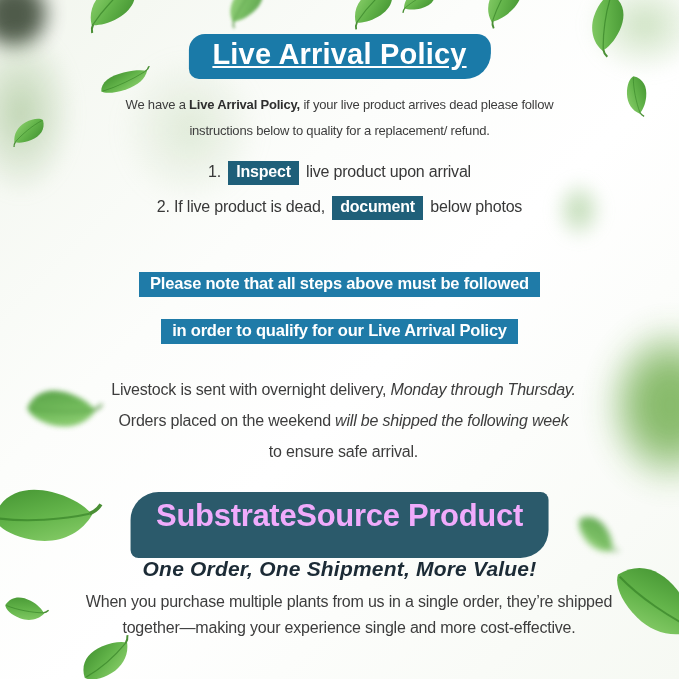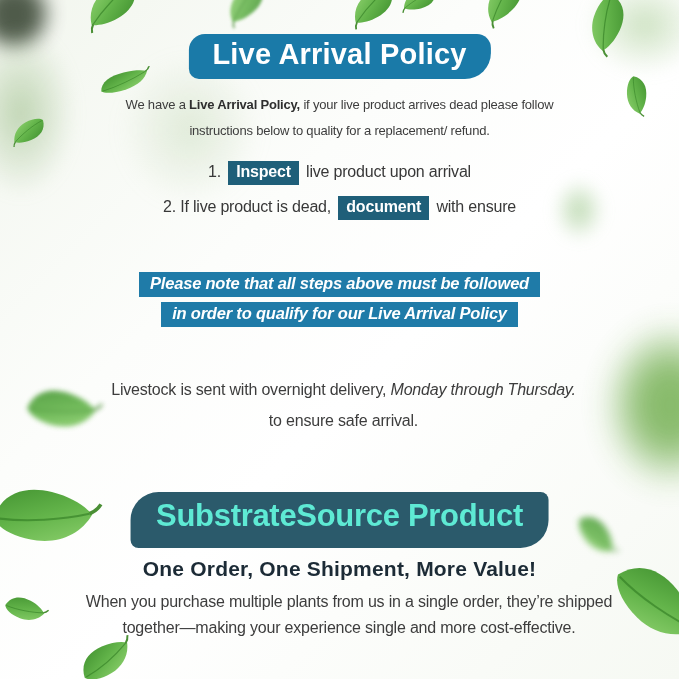--- a/index.html
+++ b/index.html
@@ -18,63 +18,63 @@
   .blob5{left:553px; top:178px; width:52px; height:64px; background:radial-gradient(ellipse at center, rgba(140,190,120,.55), rgba(140,190,120,0) 70%); filter:blur(7px);}
   .blob6{left:120px; top:55px; width:140px; height:150px; background:radial-gradient(ellipse at center, rgba(178,205,160,.35), rgba(178,205,160,0) 70%); filter:blur(10px);}
 
   .leaf{position:absolute; overflow:visible;}
 
   
   .banner1{
     position:absolute; top:34px; left:50%; transform:translateX(-50%);
     background:#1a7aa8; color:#ffffff; font-weight:bold; font-size:29px;
     padding:4px 24px 8px; border-radius:16px 14px 26px 10px;
-    white-space:nowrap; letter-spacing:.2px;
+    white-space:nowrap; letter-spacing:.2px;text-decoration:underline;
   }
   
   .intro{
     position:absolute; top:92px; width:100%; text-align:center;
     font-size:13px; line-height:26px; color:#3d3d3d; letter-spacing:-.2px;
   }
   .intro .ln{white-space:nowrap;}
   .intro b{color:#2e2e2e;}
 
   
   .steps{position:absolute; top:161px; width:100%; text-align:center;
     font-size:16px; color:#383838; letter-spacing:-.2px;}
   .step{white-space:nowrap; line-height:22px; margin-bottom:11px;}
   .badge{
     display:inline-block; background:#1f5f79; color:#ffffff; font-weight:bold;
     padding:1px 8px 3px; margin:0 3px; line-height:20px;text-align:center;
   }
 
   
   .note{position:absolute; top:272px; width:100%; text-align:center;}
-  .note .note-line{margin-bottom:5px;font-style:italic;}
+  .note .note-line{margin-bottom:22px;}
   .note-bar{
     display:inline-block; background:#1f7ba8; color:#ffffff; font-weight:bold;
     font-size:16.5px; padding:2px 11px 4px; white-space:nowrap; letter-spacing:-.2px;
   }
 
   
   .shipping{position:absolute; top:374px; width:100%; text-align:center;
     font-size:16px; line-height:31px; color:#3d3d3d; letter-spacing:-.2px;}
   .shipping .ln{white-space:nowrap;padding-left:8px;}
   .shipping em{font-style:italic;}
 
   
   .banner2{
     position:absolute; top:492px; left:50%; transform:translateX(-50%);
-    background:#2b5a6b; color:#5eead4; font-weight:bold; font-size:31px;
-    padding:6px 26px 14px; border-radius:28px 8px 28px 8px;
+    background:#2b5a6b; color:#f0abfc; font-weight:bold; font-size:31px;
+    padding:6px 26px 24px; border-radius:28px 8px 28px 8px;
     white-space:nowrap; letter-spacing:-.3px;
   }
   .tagline{
     position:absolute; top:557px; width:100%; text-align:center;
-    font-size:21px; font-weight:bold; color:#1c2b36; letter-spacing:.2px; white-space:nowrap;
+    font-size:21px; font-weight:bold; color:#1c2b36; letter-spacing:.2px; white-space:nowrap;font-style:italic;
   }
   .desc{position:absolute; top:589px; width:100%; text-align:center;
     font-size:16px; line-height:26px; color:#3d3d3d; letter-spacing:-.2px;}
   .desc .ln{white-space:nowrap;padding-left:19px;}
 </style>
 </head>
 <body>
 
 <div class="canvas">
 
@@ -165,33 +165,34 @@
     <div class="step">
       <span>1.</span>
       <span></span>
       <span class="badge">Inspect</span>
       <span>live product upon arrival</span>
     </div>
     <div class="step">
       <span>2.</span>
       <span>If live product is dead,</span>
       <span class="badge">document</span>
-      <span>with ensure</span>
+      <span>below photos</span>
     </div>
   </div>
 
   
   <div class="note">
     <div class="note-line"><span class="note-bar">Please note that all steps above must be followed</span></div>
     <div class="note-line"><span class="note-bar">in order to qualify for our Live Arrival Policy</span></div>
   </div>
 
   
   <div class="shipping">
     <div class="ln"><span>Livestock is sent with overnight delivery,</span> <em>Monday through Thursday.</em></div>
+    <div class="ln"><span>Orders placed on the weekend</span> <em>will be shipped the following week</em></div>
     <div class="ln">to ensure safe arrival.</div>
   </div>
 
   
   <div class="banner2">
     <span>SubstrateSource Product</span>
   </div>
 
   <div class="tagline">One Order, One Shipment, More Value!</div>
 

